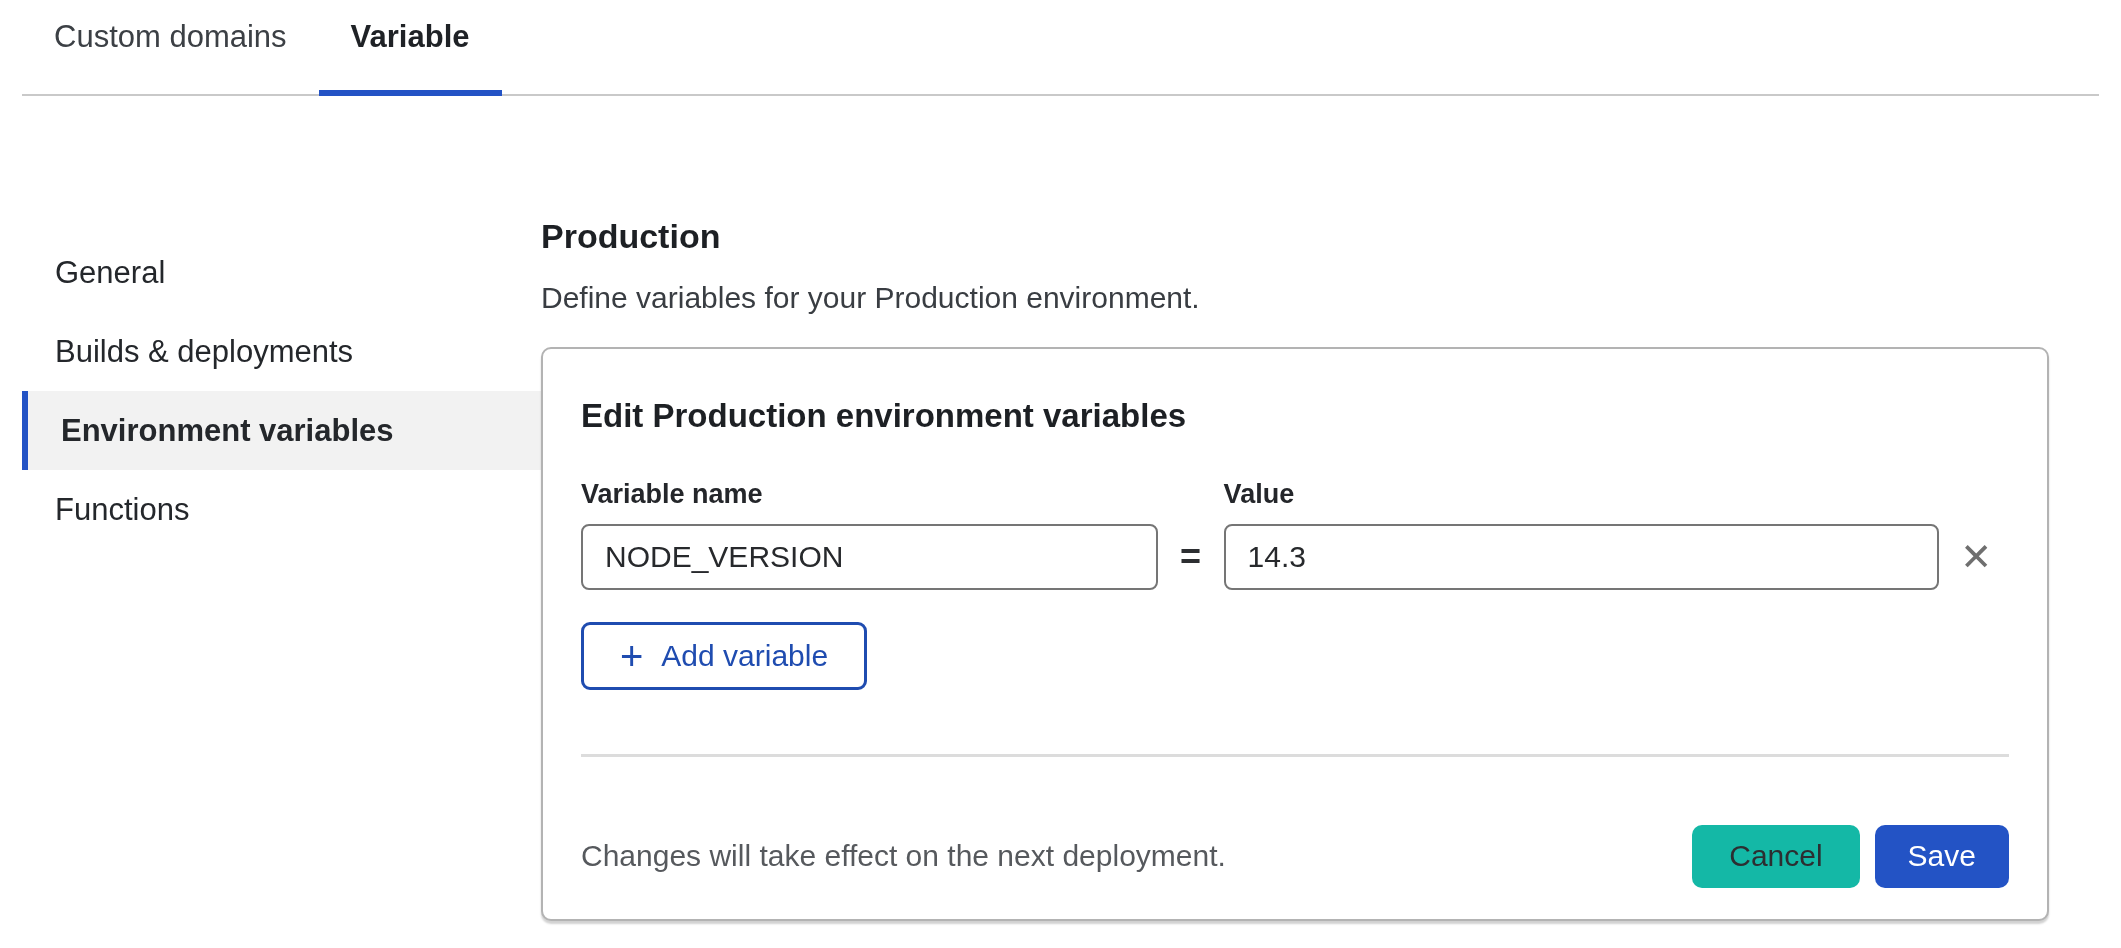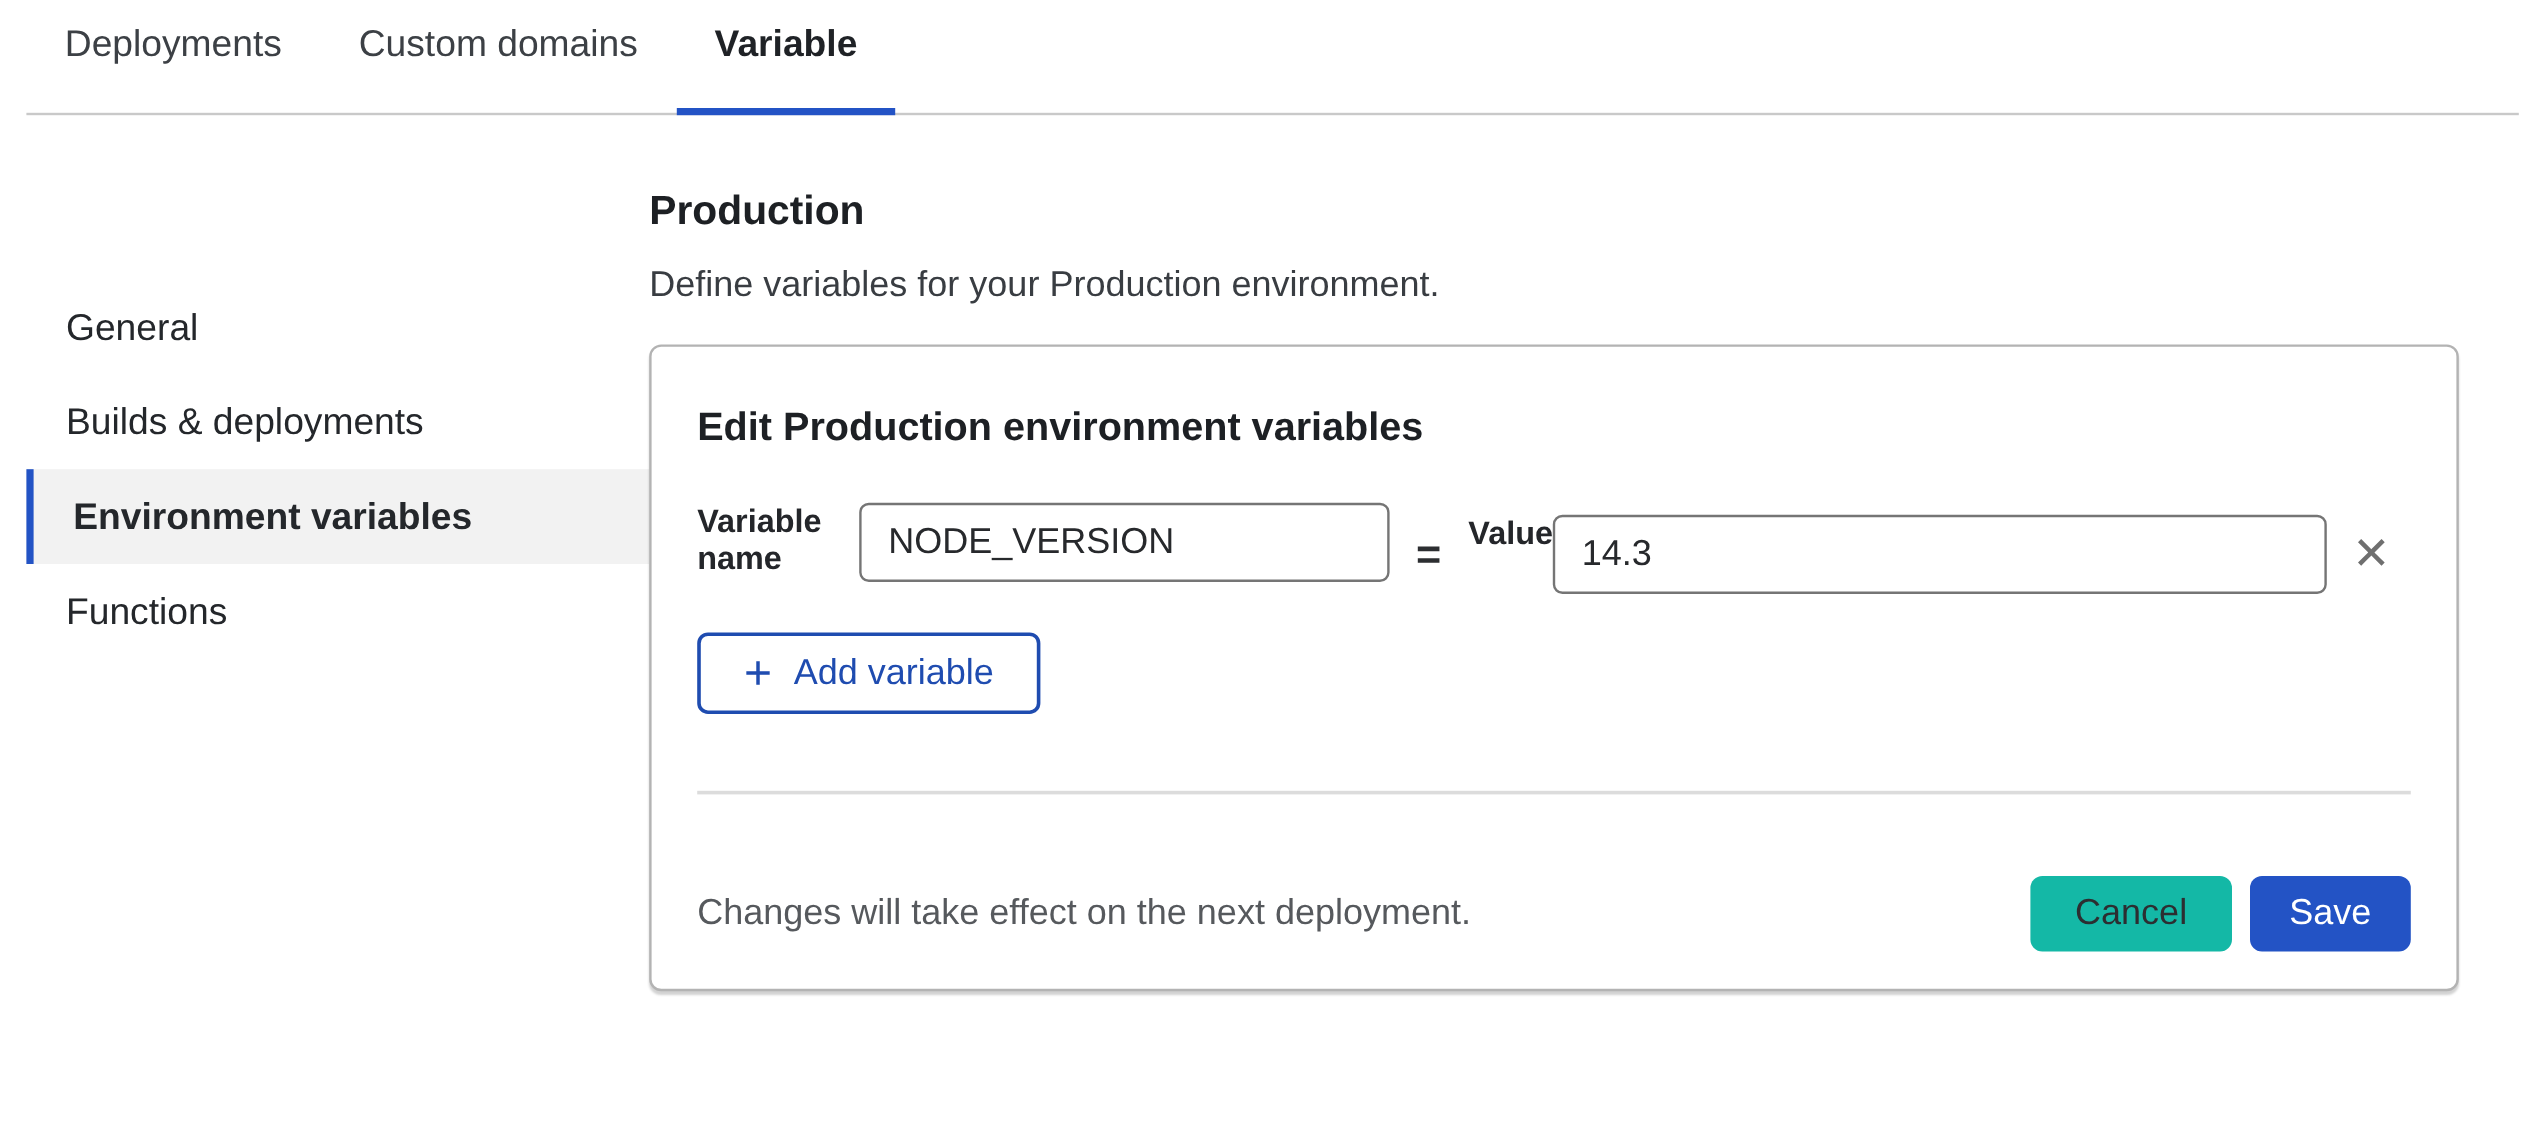--- a/index.html
+++ b/index.html
@@ -62,21 +62,21 @@
     cursor: pointer;
     white-space: nowrap;
   }
   .side-nav-item--active {
     background: #f2f2f2;
     border-left: 6px solid #2353c5;
     font-weight: 700;
   }
 
   .main {
-    margin-top: 60px;
+    margin-top: 120px;
     width: 1812px;
   }
   .page-title {
     font-size: 34px;
     font-weight: 700;
     color: #1d2024;
     line-height: 1.2;
   }
   .page-subtitle {
     margin-top: 24px;
@@ -98,21 +98,21 @@
     font-size: 33px;
     font-weight: 700;
     color: #1d2024;
   }
 
   .var-row {
     margin-top: 44px;
     display: flex;
     align-items: flex-end;
   }
-  .field-group { display: flex; flex-direction: row; }
+  .field-group { display: flex; flex-direction: column; }
   .field-group--name { width: 580px; }
   .field-group--value { width: 720px; }
   .field-label {
     font-size: 27px;
     font-weight: 700;
     color: #24262a;
     margin-bottom: 14px;
   }
   .text-input {
     height: 66px;
@@ -210,21 +210,20 @@
   .btn--save {
     background: #2353c5;
     color: #ffffff;
     padding: 0 33px;
   }
 </style>
 </head>
 <body>
 
 <header class="tab-bar">
-  <div class="tab">Deployments</div>
   <div class="tab">Custom domains</div>
   <div class="tab tab--active">Variable</div>
 </header>
 
 <div class="content">
 
   <nav class="side-nav">
     <div class="side-nav-item">General</div>
     <div class="side-nav-item">Builds &amp; deployments</div>
     <div class="side-nav-item side-nav-item--active">Environment variables</div>

